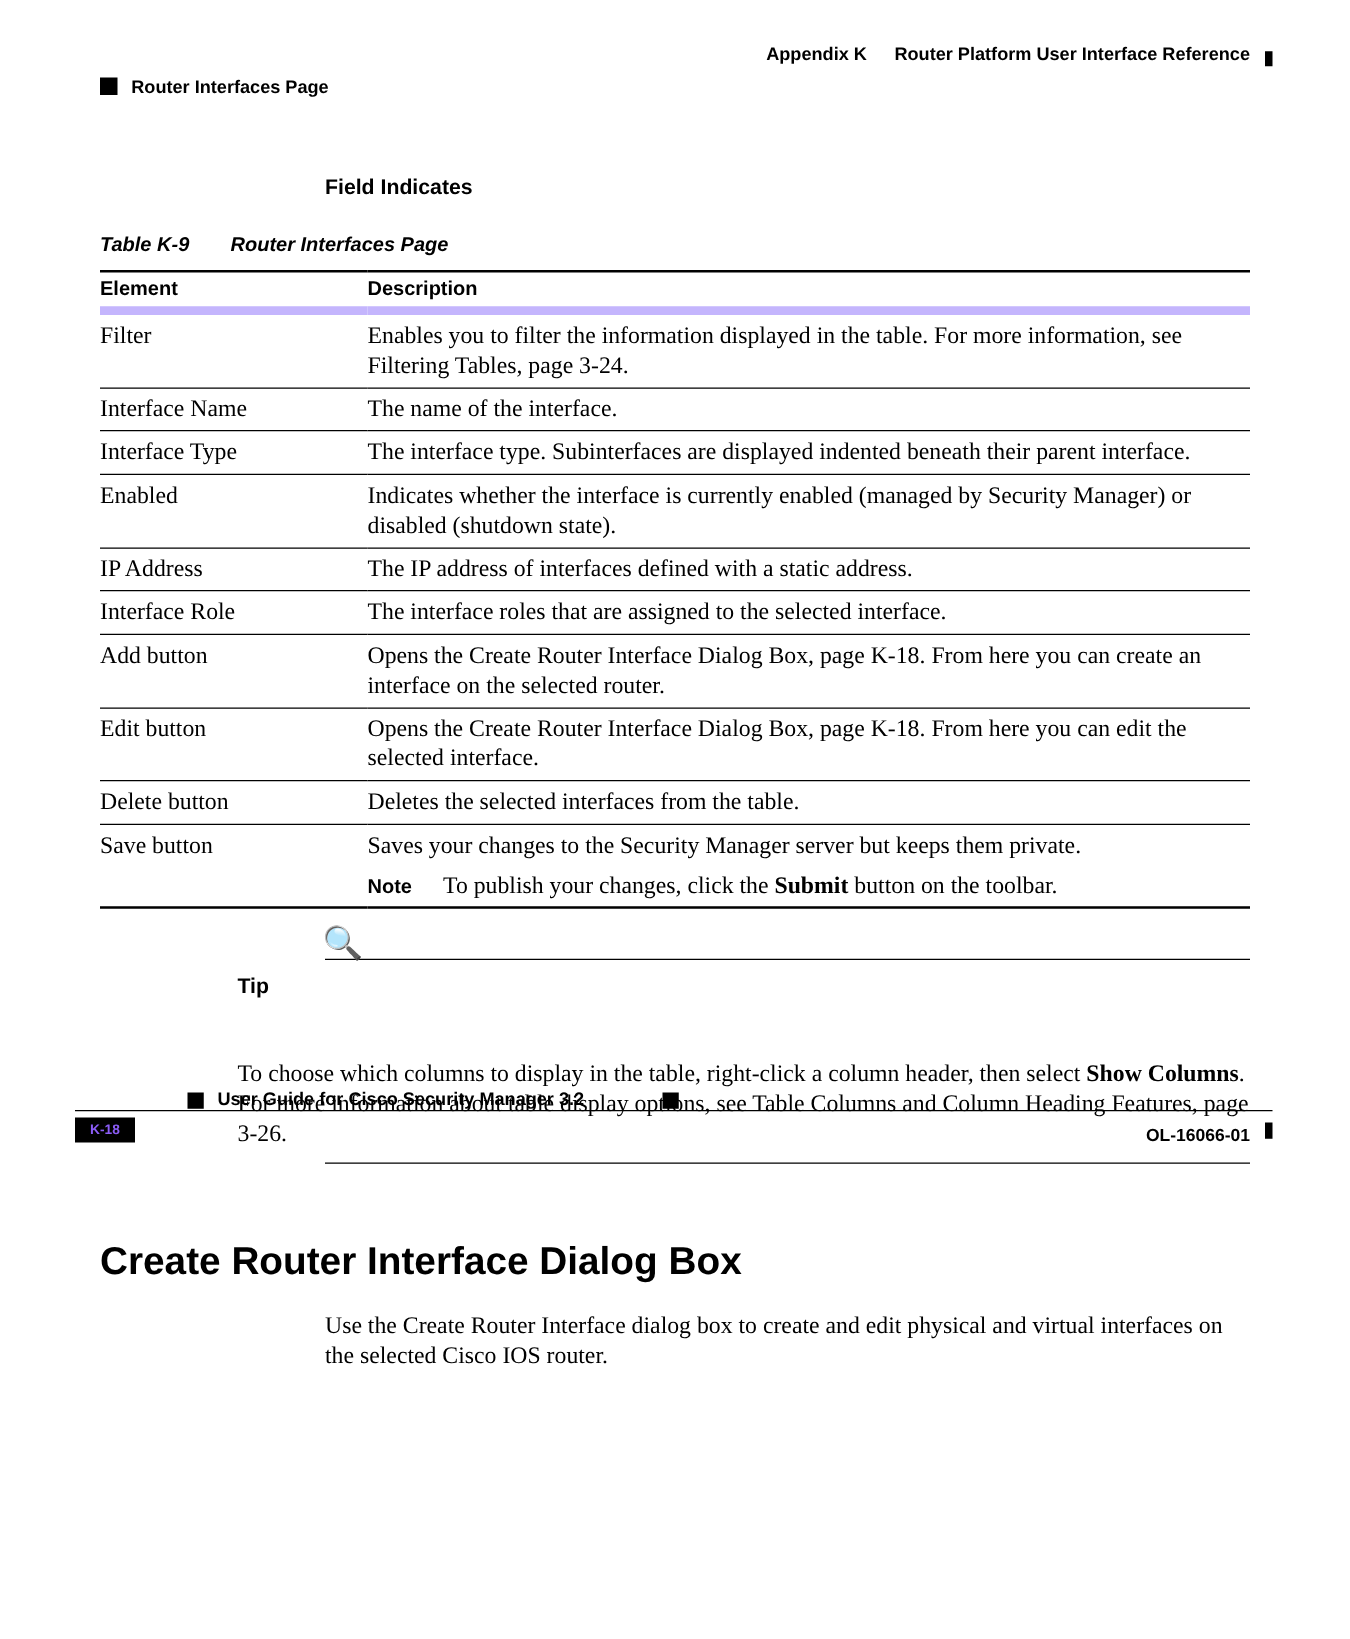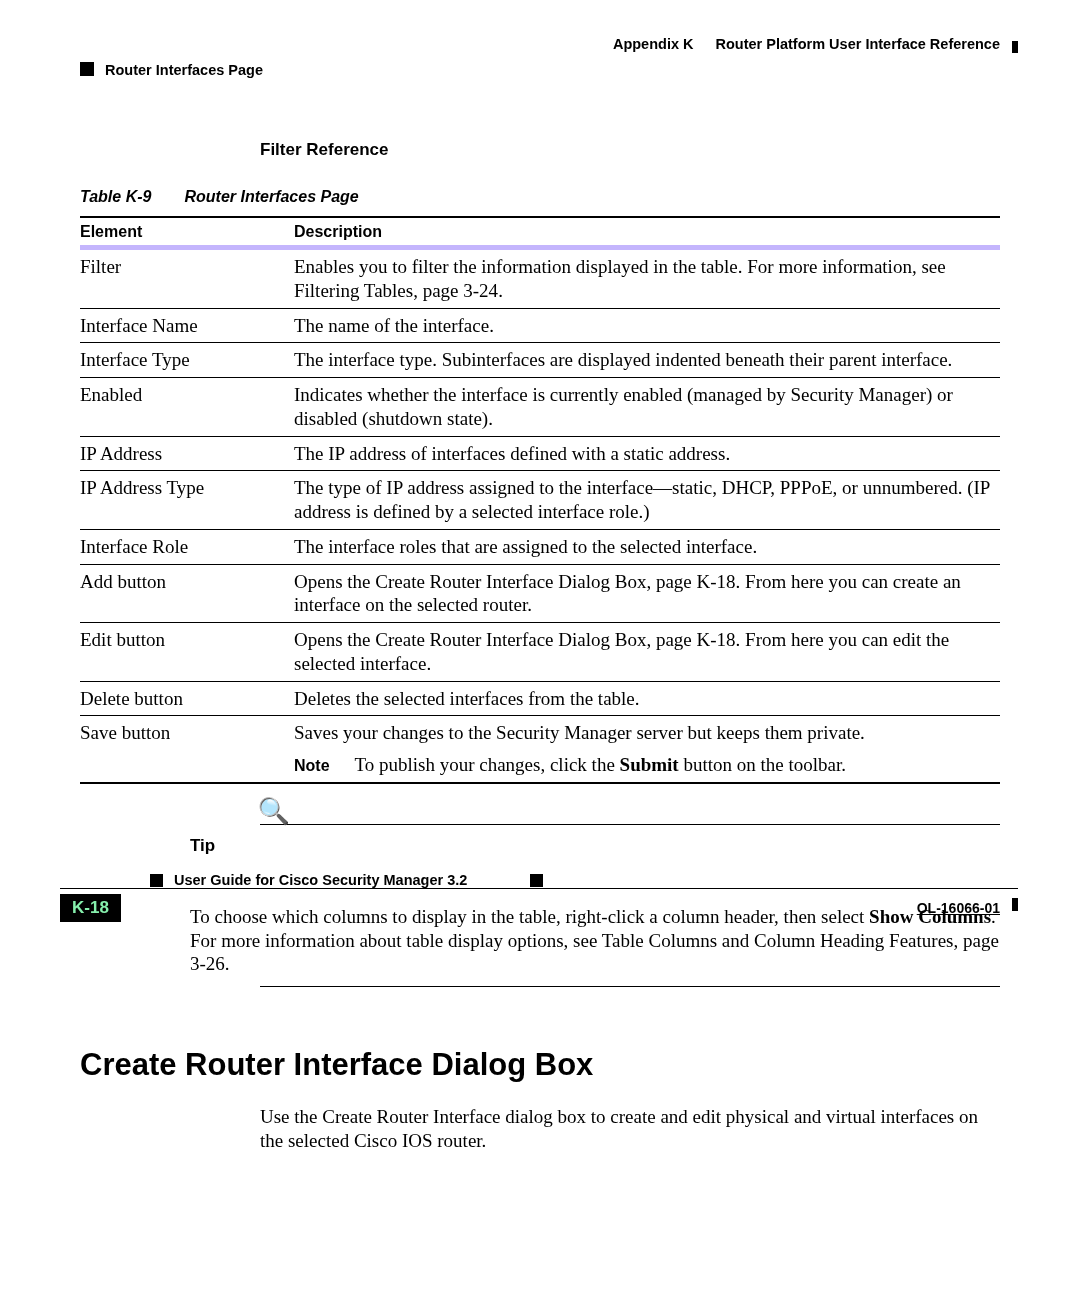--- a/index.html
+++ b/index.html
@@ -80,21 +80,21 @@
     width: 100%;
     border-collapse: collapse;
     font-size: 19px;
   }
   table.reftable th {
     font-family: Arial, Helvetica, sans-serif;
     font-weight: bold;
     font-size: 16px;
     text-align: left;
     border-top: 2px solid #000;
-    border-bottom: 5px solid #c4b5fd;
+    border-bottom: 7px solid #c4b5fd;
     padding: 5px 4px 4px 0;
   }
   table.reftable td {
     border-bottom: 1px solid #000;
     vertical-align: top;
     padding: 5px 4px 5px 0;
     line-height: 1.25;
   }
   table.reftable tr:last-child td { border-bottom: 2px solid #000; }
   table.reftable td.elcol { width: 210px; }
@@ -195,34 +195,33 @@
     position: absolute;
     left: 0; right: 0;
     top: 22px;
     height: 28px;
   }
   .page-num-box {
     position: absolute;
     left: 0;
     top: 0;
     background: #000;
-    color: #86efac;
-    font-family: Arial, Helvetica, sans-serif;
-    font-weight: bold;
-    font-size: 17px;
+    color: #8b5cf6;
+    font-family: Arial, Helvetica, sans-serif;
+    font-weight: bold;
+    font-size: 11px;
     padding: 4px 12px;
   }
   .doc-id {
     position: absolute;
     right: 18px;
     top: 6px;
     font-family: Arial, Helvetica, sans-serif;
     font-weight: bold;
     font-size: 14px;
-    text-decoration: underline;
   }
   .footer-mark-br {
     position: absolute;
     right: 0px;
     top: 4px;
     width: 6px; height: 13px; background:#000;
   }
   .bold { font-weight: bold; }
 </style>
 </head>
@@ -235,21 +234,21 @@
       <span class="header-appendix">Appendix K</span>
       <span class="header-title">Router Platform User Interface Reference</span>
     </div>
     <div class="header-mark-tr"></div>
     <div class="left-square"></div>
     <div class="header-left">Router Interfaces Page</div>
   </div>
 
   <div class="content">
 
-    <div class="field-ref">Filter Reference</div>
+    <div class="field-ref">Field Indicates</div>
 
     <div class="table-caption">
       <span class="tcnum">Table K-9</span>
       <span>Router Interfaces Page</span>
     </div>
 
     <table class="reftable">
       <thead>
         <tr>
           <th class="elcol">Element</th>
@@ -271,24 +270,20 @@
           <td class="elcol">Interface Type</td>
           <td>The interface type. Subinterfaces are displayed indented beneath their parent interface.</td>
         </tr>
         <tr>
           <td class="elcol">Enabled</td>
           <td>Indicates whether the interface is currently enabled (managed by Security Manager) or disabled (shutdown state).</td>
         </tr>
         <tr>
           <td class="elcol">IP Address</td>
           <td>The IP address of interfaces defined with a static address.</td>
-        </tr>
-        <tr>
-          <td class="elcol">IP Address Type</td>
-          <td>The type of IP address assigned to the interface—static, DHCP, PPPoE, or unnumbered. (IP address is defined by a selected interface role.)</td>
         </tr>
         <tr>
           <td class="elcol">Interface Role</td>
           <td>The interface roles that are assigned to the selected interface.</td>
         </tr>
         <tr>
           <td class="elcol">Add button</td>
           <td>
             <span>Opens the </span><a class="xref">Create Router Interface Dialog Box, page K-18</a><span>. From here you can create an interface on the selected router.</span>
           </td>

